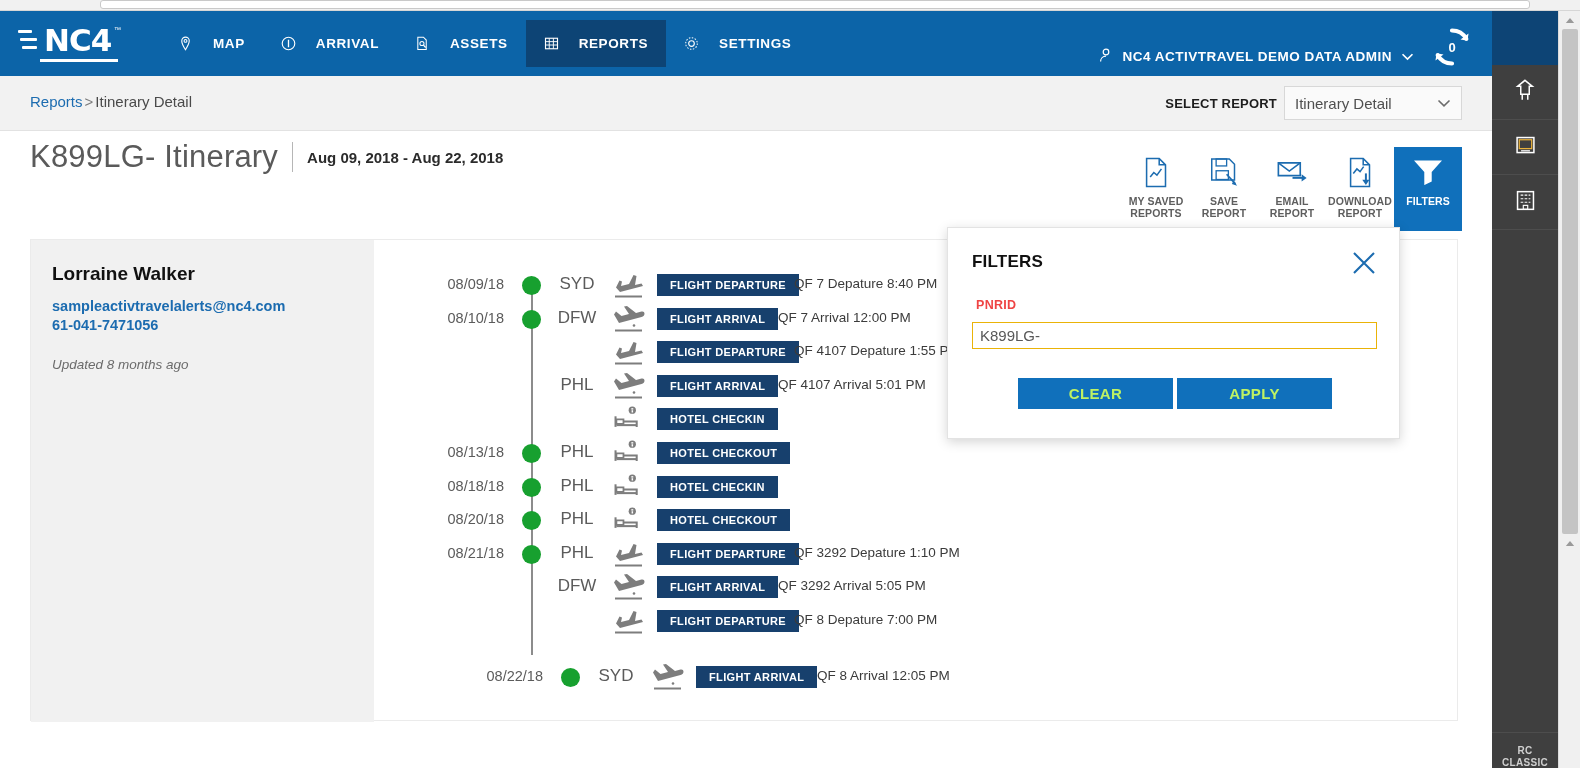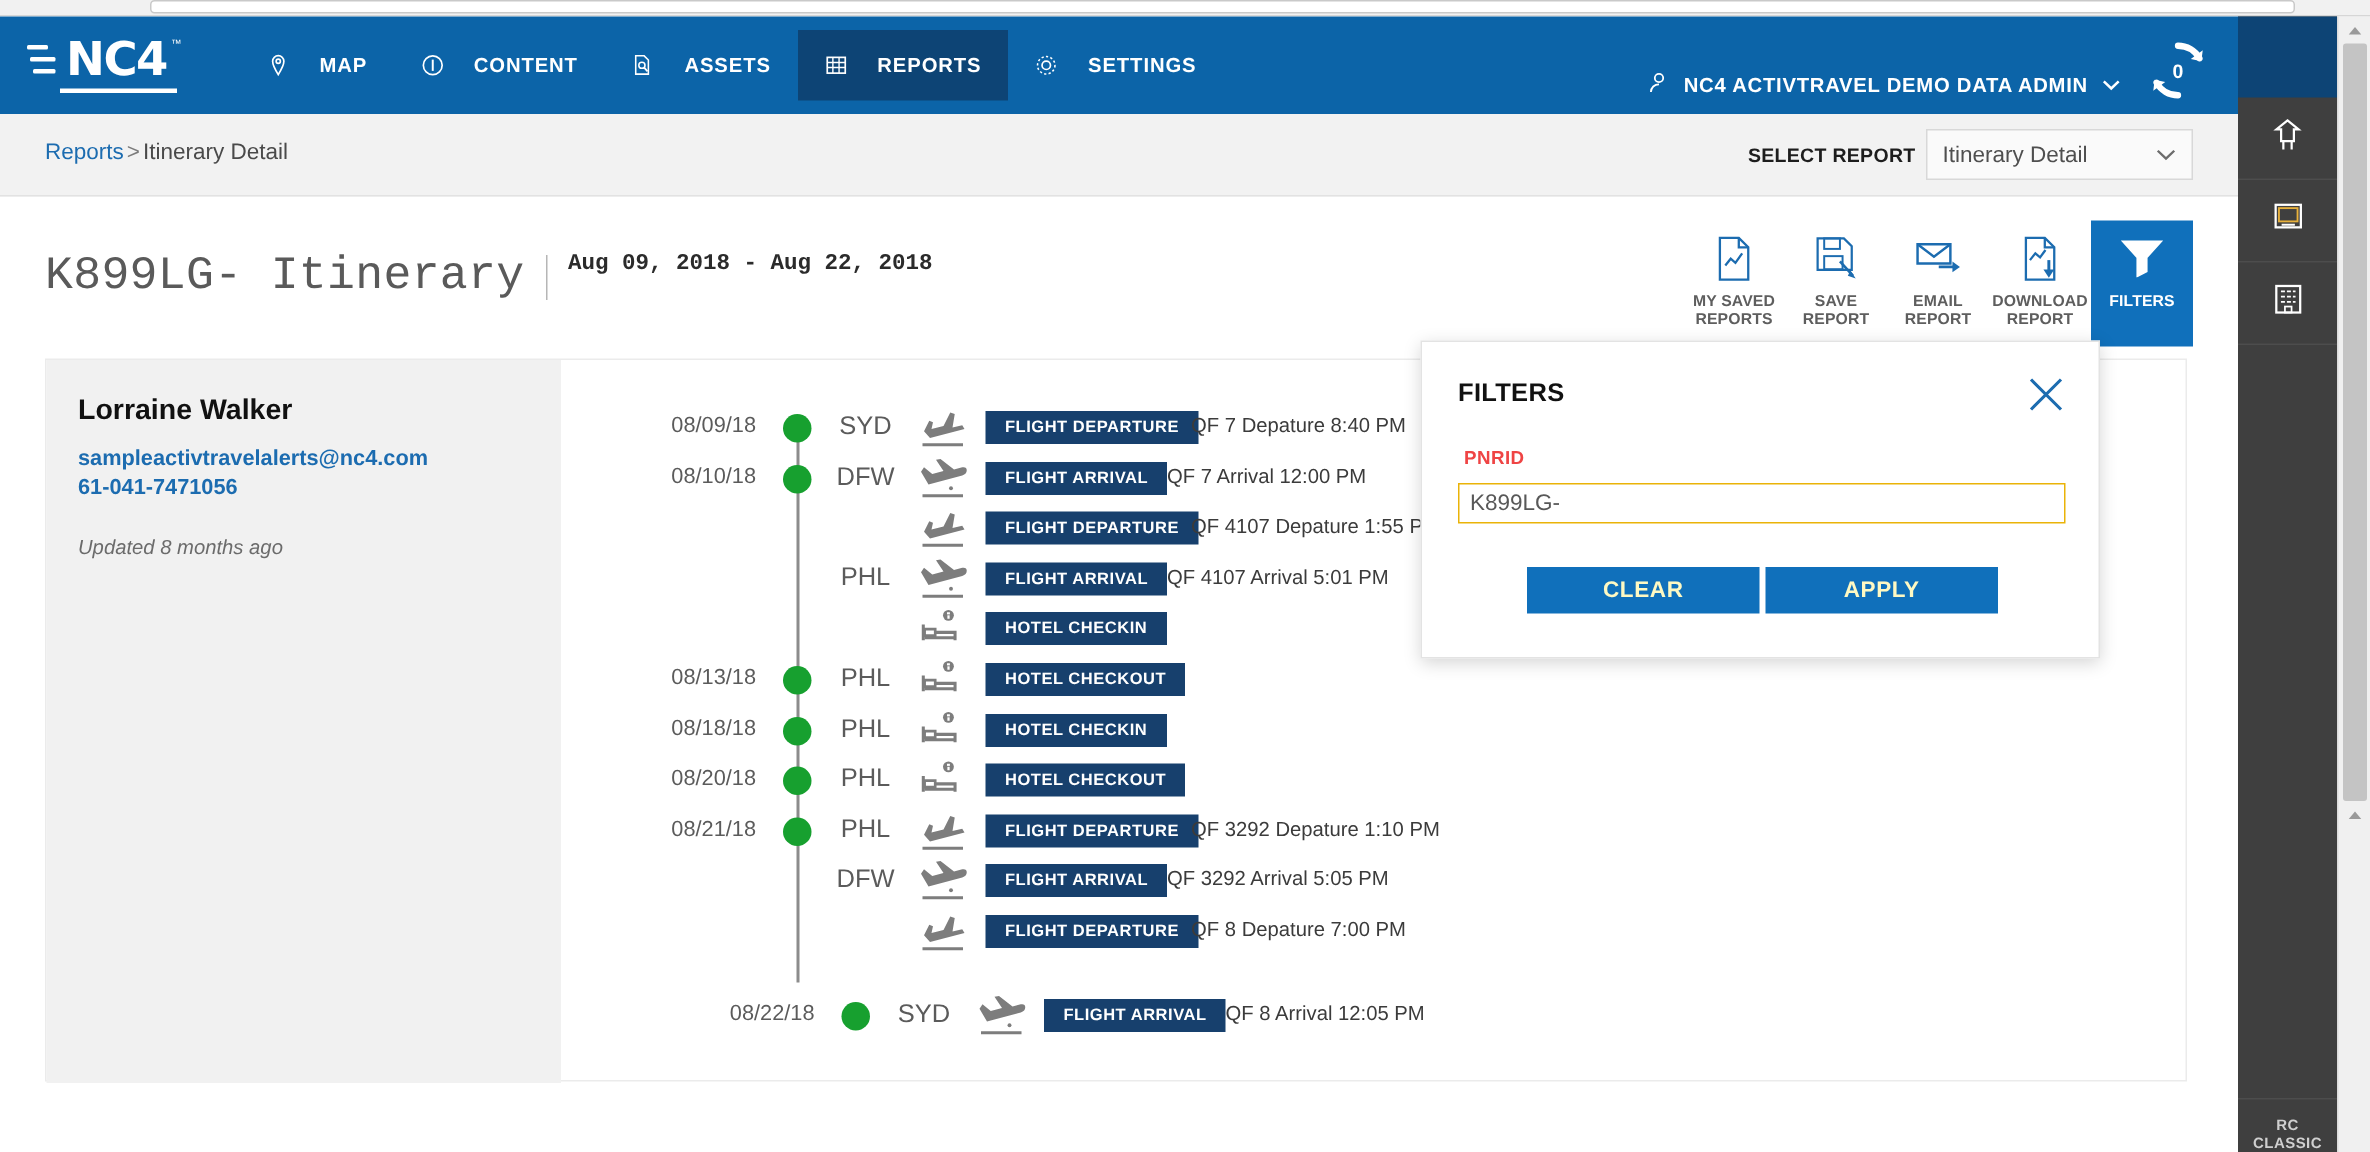--- a/index.html
+++ b/index.html
@@ -75,21 +75,21 @@
   }
   #report-select {
     position: absolute; right: 30px; top: 10px; width: 178px; height: 34px;
     background: #fafafa; border: 1px solid #d8d8d8;
     font-size: 15px; color: #4f4f4f;
     display: flex; align-items: center; padding: 0 10px; cursor: pointer;
   }
   #report-select .chev { margin-left: auto; color: #6c6c6c; font-size: 13px; }
 
   
-  #title-row { position: absolute; top: 156px; left: 30px; display: flex; align-items: flex-start; font-family: Liberation Mono, monospace; }
+  #title-row { position: absolute; top: 128px; left: 30px; display: flex; align-items: center; }
   #page-title { font-size: 31px; color: #5a5a5a; font-weight: normal; letter-spacing: 0.2px; }
   #title-divider { width: 1px; height: 30px; background: #b6b6b6; margin: 0 14px; align-self: center; }
   #date-range { font-size: 15px; color: #2b2b2b; font-weight: bold; }
 
   
   #toolbar { position: absolute; top: 136px; right: 30px; display: flex; align-items: flex-start; }
   .tool {
     width: 68px; padding: 8px 2px 10px; text-align: center; cursor: pointer;
     color: #5e5e5e; font-size: 10.5px; font-weight: bold; line-height: 12px; letter-spacing: 0.1px;
   }
@@ -106,21 +106,21 @@
   }
   #filters-title { position: absolute; left: 24px; top: 24px; font-size: 17px; font-weight: bold; color: #111; letter-spacing:0.2px; }
   #filters-close { position: absolute; right: 22px; top: 22px; width: 26px; height: 26px; cursor: pointer; }
   #pnrid-label { position: absolute; left: 28px; top: 70px; font-size: 12.5px; font-weight: bold; color: #ef4444; letter-spacing:0.3px; }
   #pnrid-input {
     position: absolute; left: 24px; top: 94px; width: 405px; height: 27px;
     border: 1px solid #eab308; background: #fff; font-size: 15px; color: #585858;
     padding: 0 7px; font-family: "Liberation Sans", sans-serif;
   }
   .fbtn {
-    position: absolute; top: 150px; height: 31px; background: #1070bb; color: #fef9c3;
+    position: absolute; top: 150px; height: 31px; background: #1070bb; color: #bef264;
     font-size: 15px; font-weight: bold; letter-spacing: 0.4px;
     display: flex; align-items: center; justify-content: center; cursor: pointer; border: none;
     font-family: "Liberation Sans", sans-serif;
   }
   #clear-btn { left: 70px; width: 155px; }
   #apply-btn { left: 229px; width: 155px; }
 
   
   #content-card {
     position: absolute; top: 228px; left: 30px; width: 1428px; height: 482px;
@@ -207,21 +207,21 @@
         <span>MAP</span>
       </div>
 
       <div class="nav-item">
         <span class="nav-ico">
           <svg viewBox="0 0 16 16" width="15" height="15">
               <circle cx="8" cy="8" r="6.7" fill="none" stroke="#fff" stroke-width="1.2"></circle>
               <rect x="7.3" y="4" width="1.4" height="8" fill="#fff"></rect>
             </svg>
         </span>
-        <span>CONTENT</span>
+        <span>ARRIVAL</span>
       </div>
 
       <div class="nav-item">
         <span class="nav-ico">
           <svg viewBox="0 0 16 16" width="15" height="15">
               <path d="M3 1.3h6l3 3v10H3z" fill="none" stroke="#fff" stroke-width="1.1"></path>
               <circle cx="7.4" cy="8" r="2.2" fill="none" stroke="#fff" stroke-width="1.1"></circle>
               <path d="M9 9.7l2.4 2.6" stroke="#fff" stroke-width="1.3"></path>
             </svg>
         </span>

